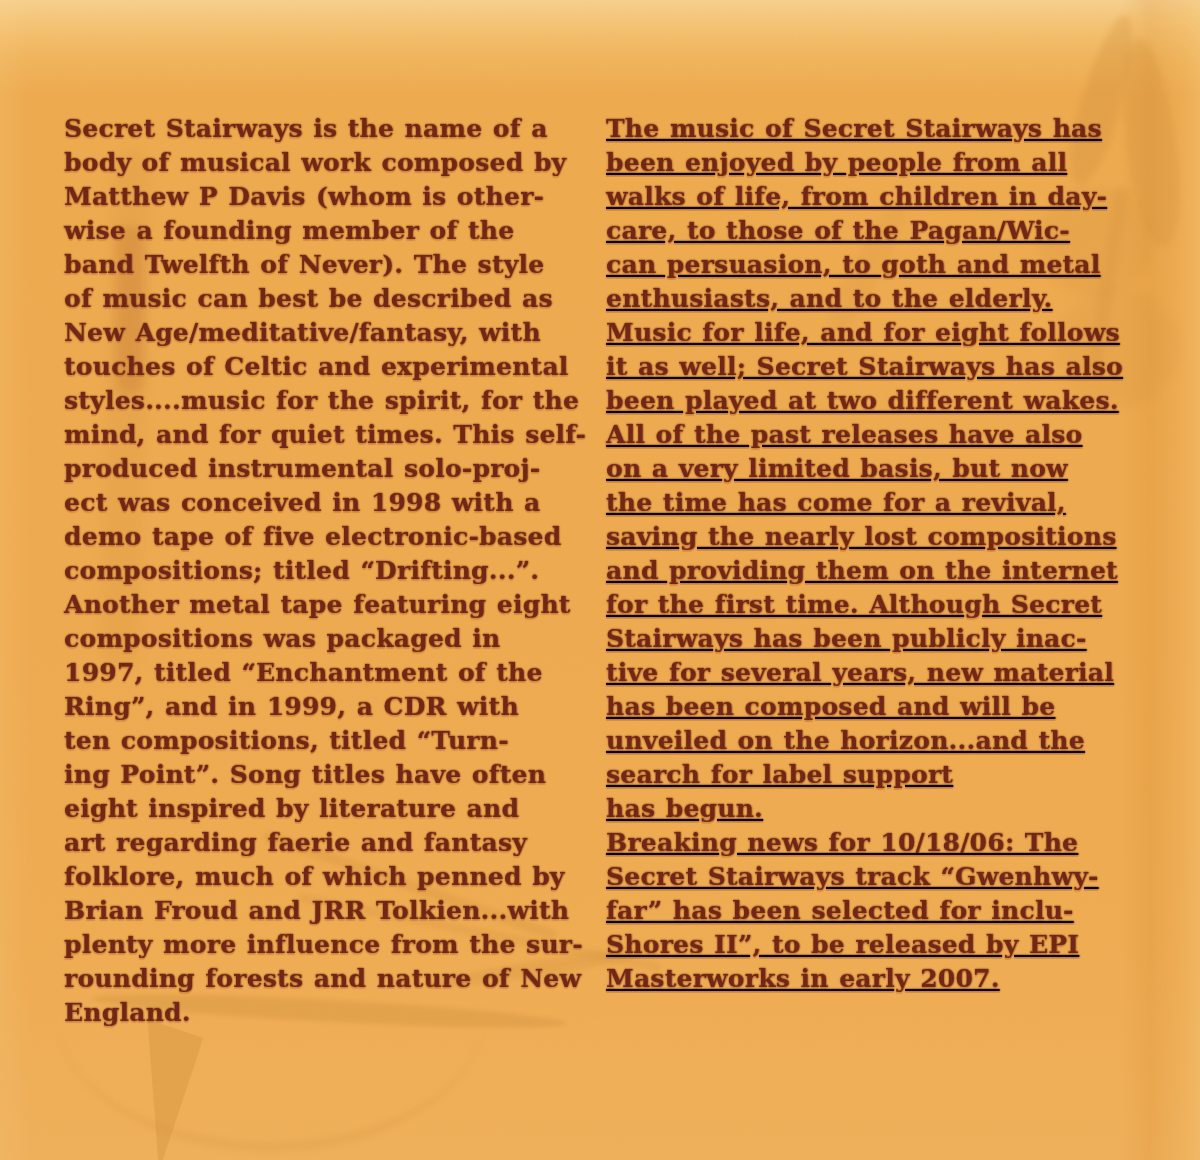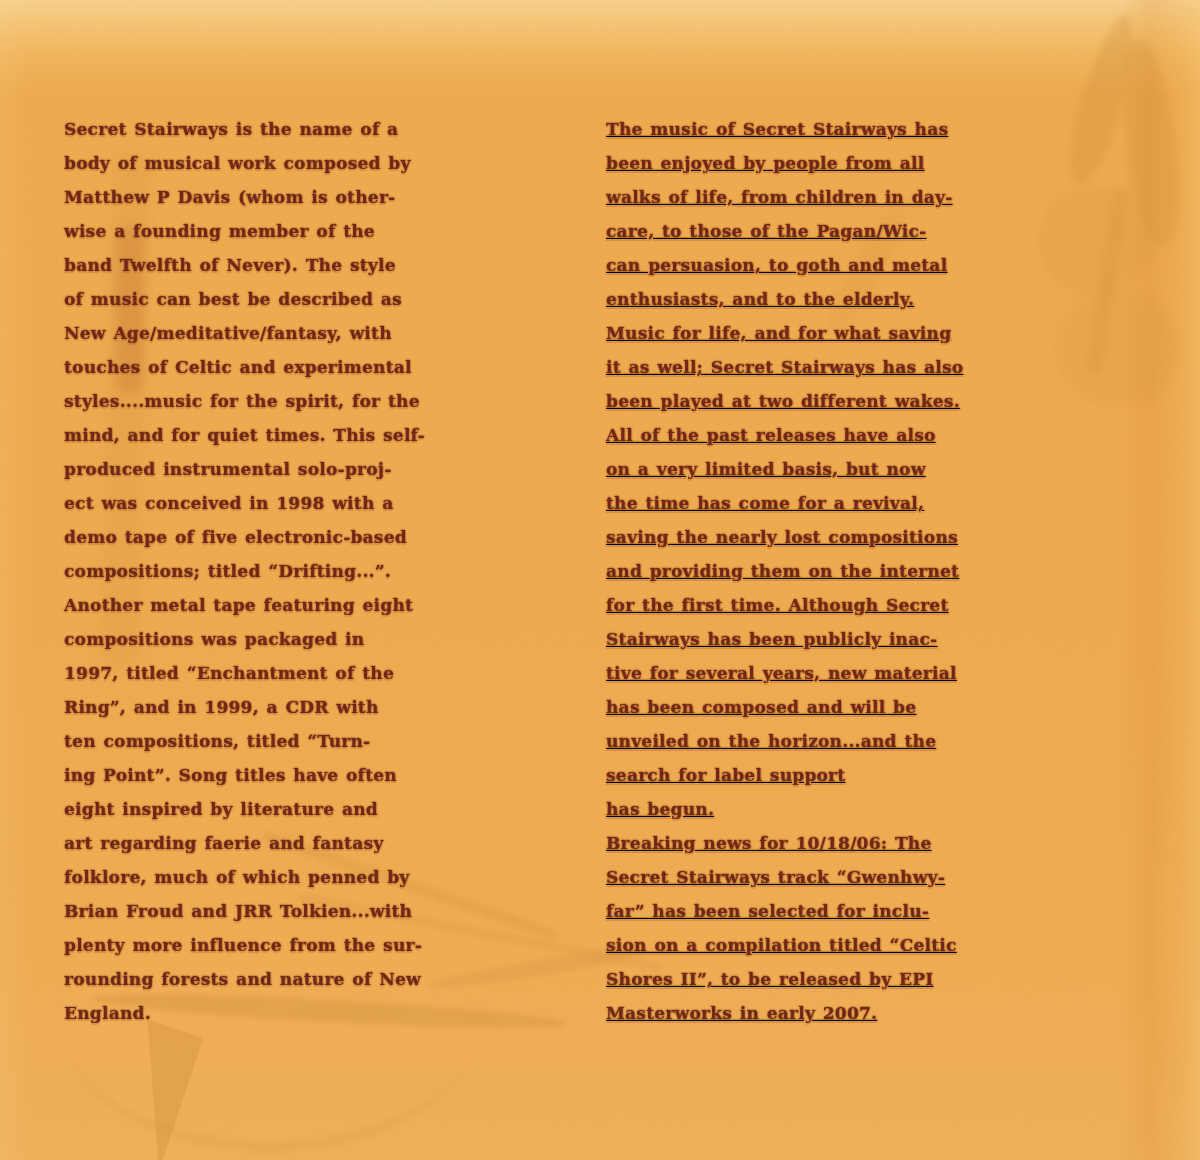--- a/index.html
+++ b/index.html
@@ -32,21 +32,21 @@
   .wm-stroke-2{left:295px;top:928px;width:370px;height:9px;border-radius:5px;opacity:.20;transform:rotate(11deg);filter:blur(2px);}
   .wm-swoosh{left:92px;top:1000px;width:475px;height:22px;border-radius:50%;opacity:.34;transform:rotate(3deg);filter:blur(2px);}
   .wm-swoosh-2{left:425px;top:960px;width:230px;height:16px;border-radius:50%;opacity:.24;transform:rotate(-9deg);filter:blur(2px);}
   .wm-blade{left:138px;top:1022px;width:58px;height:150px;opacity:.34;transform:rotate(7deg);filter:blur(2px);clip-path:polygon(0 0,100% 8%,52% 100%);}
   .wm-arc{left:55px;top:872px;width:430px;height:270px;background:none;border:none;border-bottom:10px solid #cd8d3a;border-radius:50%;opacity:.18;filter:blur(3px);}
   
   .col{position:absolute;top:112px;filter:blur(0.45px);}
   .col-left{left:64px;width:515px;}
   .col-right{left:606px;width:545px;text-decoration:underline;}
   .line{
-    font-weight:700;font-size:17px;line-height:34px;
+    font-weight:700;font-size:25px;line-height:34px;
     letter-spacing:.25px;word-spacing:1.5px;
     color:#6f2414;white-space:nowrap;
     text-shadow:
       0 0 2px rgba(116,42,20,.6),
       0 2px 1px rgba(150,55,25,.22),
       0 -1px 1px rgba(115,95,30,.28),
       1px 0 1px rgba(130,45,25,.25);
   }
   .grain{position:absolute;left:0;top:0;pointer-events:none;opacity:.55;}
 </style>
@@ -99,39 +99,38 @@
       <div class="line">rounding forests and nature of New</div>
       <div class="line">England.</div>
     </div>
   <div class="col col-right">
       <div class="line">The music of Secret Stairways has</div>
       <div class="line">been enjoyed by people from all</div>
       <div class="line">walks of life, from children in day-</div>
       <div class="line">care, to those of the Pagan/Wic-</div>
       <div class="line">can persuasion, to goth and metal</div>
       <div class="line">enthusiasts, and to the elderly.</div>
-      <div class="line">Music for life, and for what saving</div>
+      <div class="line">Music for life, and for eight follows</div>
       <div class="line">it as well; Secret Stairways has also</div>
       <div class="line">been played at two different wakes.</div>
       <div class="line">All of the past releases have also</div>
       <div class="line">on a very limited basis, but now</div>
       <div class="line">the time has come for a revival,</div>
       <div class="line">saving the nearly lost compositions</div>
       <div class="line">and providing them on the internet</div>
       <div class="line">for the first time. Although Secret</div>
       <div class="line">Stairways has been publicly inac-</div>
       <div class="line">tive for several years, new material</div>
       <div class="line">has been composed and will be</div>
       <div class="line">unveiled on the horizon...and the</div>
       <div class="line">search for label support</div>
       <div class="line">has begun.</div>
       <div class="line">Breaking news for 10/18/06: The</div>
       <div class="line">Secret Stairways track “Gwenhwy-</div>
       <div class="line">far” has been selected for inclu-</div>
-      <div class="line">sion on a compilation titled “Celtic</div>
       <div class="line">Shores II”, to be released by EPI</div>
       <div class="line">Masterworks in early 2007.</div>
     </div>
 
   <svg class="grain" width="1200" height="1160">
     <filter id="grainF">
       <feTurbulence type="fractalNoise" baseFrequency="0.85" numOctaves="2" stitchTiles="stitch"></feTurbulence>
       <feColorMatrix type="matrix" values="0 0 0 0 0.62  0 0 0 0 0.42  0 0 0 0 0.12  0 0 0 0.10 0"></feColorMatrix>
     </filter>
     <rect width="1200" height="1160" filter="url(#grainF)"></rect>

